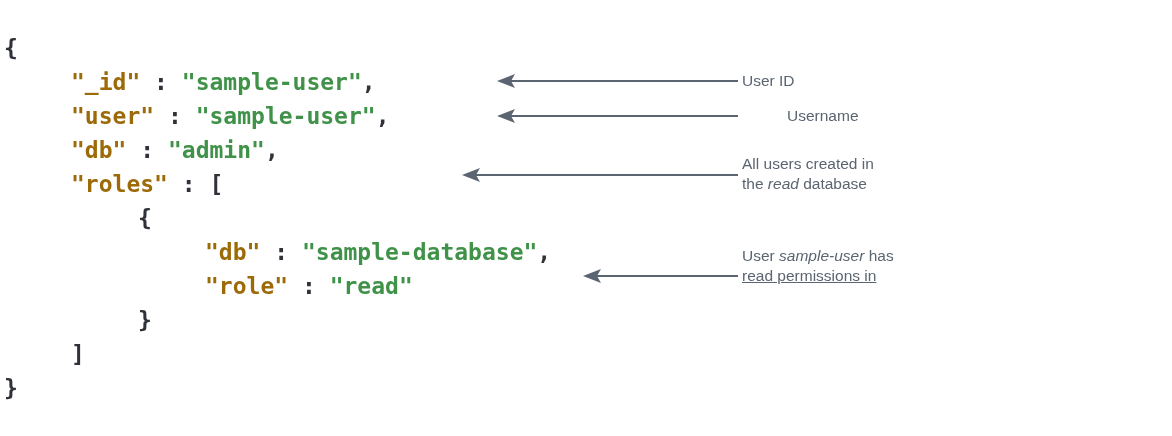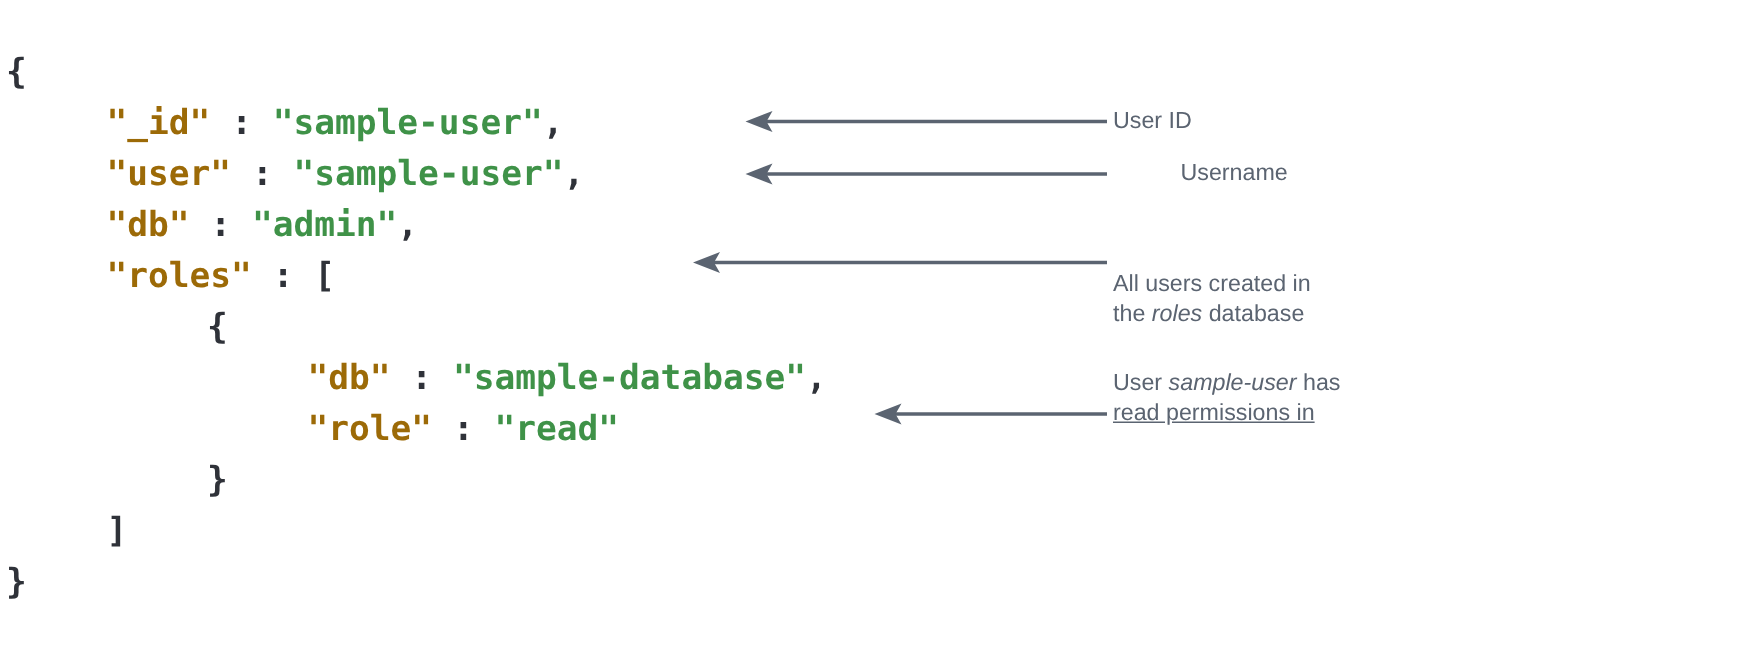--- a/index.html
+++ b/index.html
@@ -85,17 +85,17 @@
       </g>
       <g>
         <line x1="738" y1="276" x2="596" y2="276" stroke="#5b6471" stroke-width="2.2"></line>
         <polygon points="583,276 601,269 597,276 601,283" fill="#5b6471"></polygon>
       </g>
     </svg>
 
   <div id="annotation-layer">
       <div class="annotation" style="left: 742px; top: 71px;"><div style="height: 20px;"><span>User ID</span></div></div>
       <div class="annotation" style="left: 742px; top: 106px; margin-left: 45px;"><div style="height: 20px;"><span>Username</span></div></div>
-      <div class="annotation" style="left: 742px; top: 180px;"><div style="height: 20px;"><span>All users created in</span></div><div style="height: 20px;"><span>the </span><i>roles</i><span> database</span></div></div>
+      <div class="annotation" style="left: 742px; top: 154px;"><div style="height: 20px;"><span>All users created in</span></div><div style="height: 20px;"><span>the </span><i>read</i><span> database</span></div></div>
       <div class="annotation" style="left: 742px; top: 246px;"><div style="height: 20px; text-align: center;"><span>User </span><i>sample-user</i><span> has</span></div><div style="height: 20px; text-decoration: underline;"><span>read permissions in</span></div></div>
     </div>
 
 </div>
 
 </body></html>

